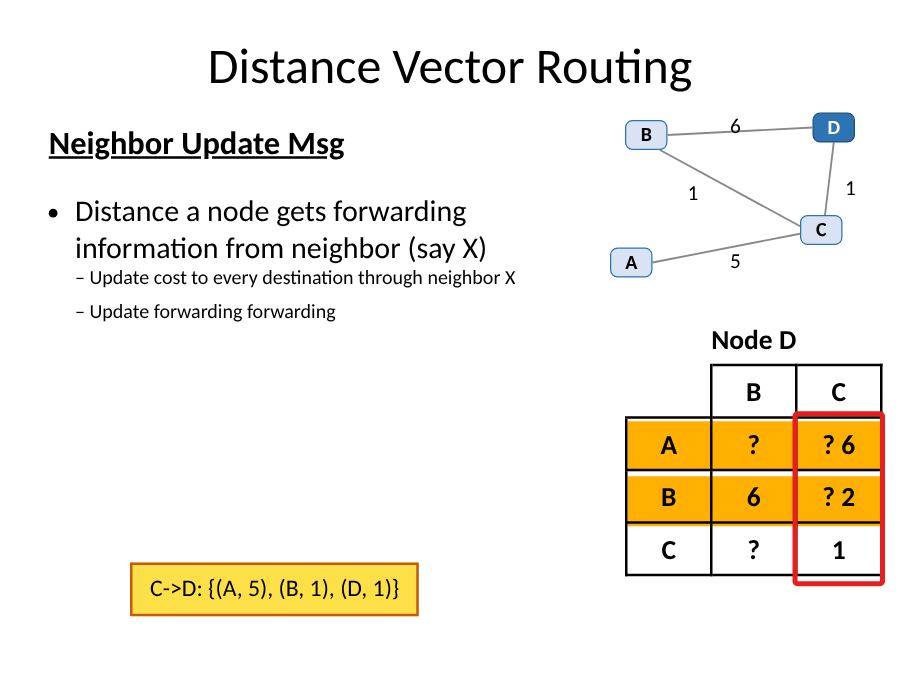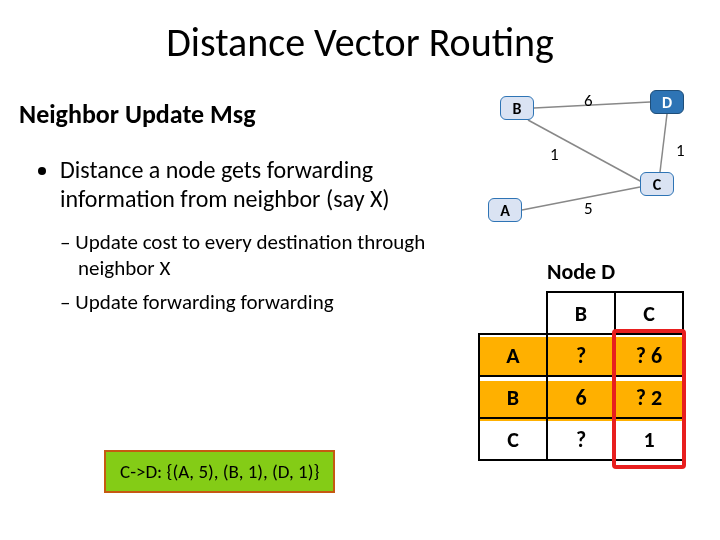--- a/index.html
+++ b/index.html
@@ -5,49 +5,48 @@
   * { box-sizing: border-box; margin: 0; padding: 0; }
   body {
     width: 720px; height: 540px;
     font-family: Calibri, Arial, sans-serif;
     background: #fff; color: #000;
     position: relative; overflow: hidden;
   }
   .title {
     text-align: center;
     font-size: 40px;
-    padding-top: 18px;
+    padding-top: 28px;
   }
   .subtitle {
     font-size: 26px;
     font-weight: bold;
     position: absolute;
-    left: 19px; top: 98px;
+    left: 39px; top: 98px; text-decoration: underline;
   }
   .bullet-area {
     position: absolute;
     left: 32px; top: 155px;
     width: 430px;
     font-size: 24px;
   }
   .bullet-area ul { list-style: disc; padding-left: 28px; }
   .sub-bullets {
-    margin-top: 16px;
-    font-size: 21px;
+    font-size: 16px;
     padding-left: 44px;
   }
   .sub-bullets li { margin-bottom: 8px; }
   .dash-item { list-style: none; text-indent: -18px; padding-left: 18px; }
   .dash-item::before { content: "– "; }
   .msg-box {
     position: absolute;
     left: 104px; top: 450px;
     padding: 8px 14px;
     border: 2px solid #C55A11;
-    background: #84cc16;
+    background: #fde047;
     font-size: 19px;
   }
   
   .graph { position: absolute; left: 480px; top: 90px; width: 220px; height: 150px; }
   .node {
     position: absolute; width: 34px; height: 24px;
     border: 1.5px solid #2E74B5;
     background: #DAE3F3;
     border-radius: 6px;
     text-align: center;
@@ -59,21 +58,21 @@
   .node-A { left: 8px; top: 108px; }
   .node-C { left: 160px; top: 82px; }
   .edge-label { position: absolute; font-size: 17px; }
   .lbl-6 { left: 104px; top: 0px; }
   .lbl-1a { left: 70px; top: 54px; }
   .lbl-1b { left: 196px; top: 50px; }
   .lbl-5 { left: 104px; top: 108px; }
   .graph svg { position: absolute; left:0; top:0; width:220px; height:150px; overflow:visible; }
   .graph line { stroke:#888; stroke-width:1.5; }
   
-  .tbl-wrap { position: absolute; left: 478px; top: 258px; }
+  .tbl-wrap { position: absolute; left: 500px; top: 258px; }
   .tbl-title { font-size: 22px; font-weight: bold; text-align: center; margin-bottom: 6px; }
   table.dv {
     border-collapse: collapse;
     font-size: 22px;
   }
   table.dv th, table.dv td {
     border: 2.5px solid #000;
     width: 68px; height: 42px;
     text-align: center;
     font-weight: bold;

